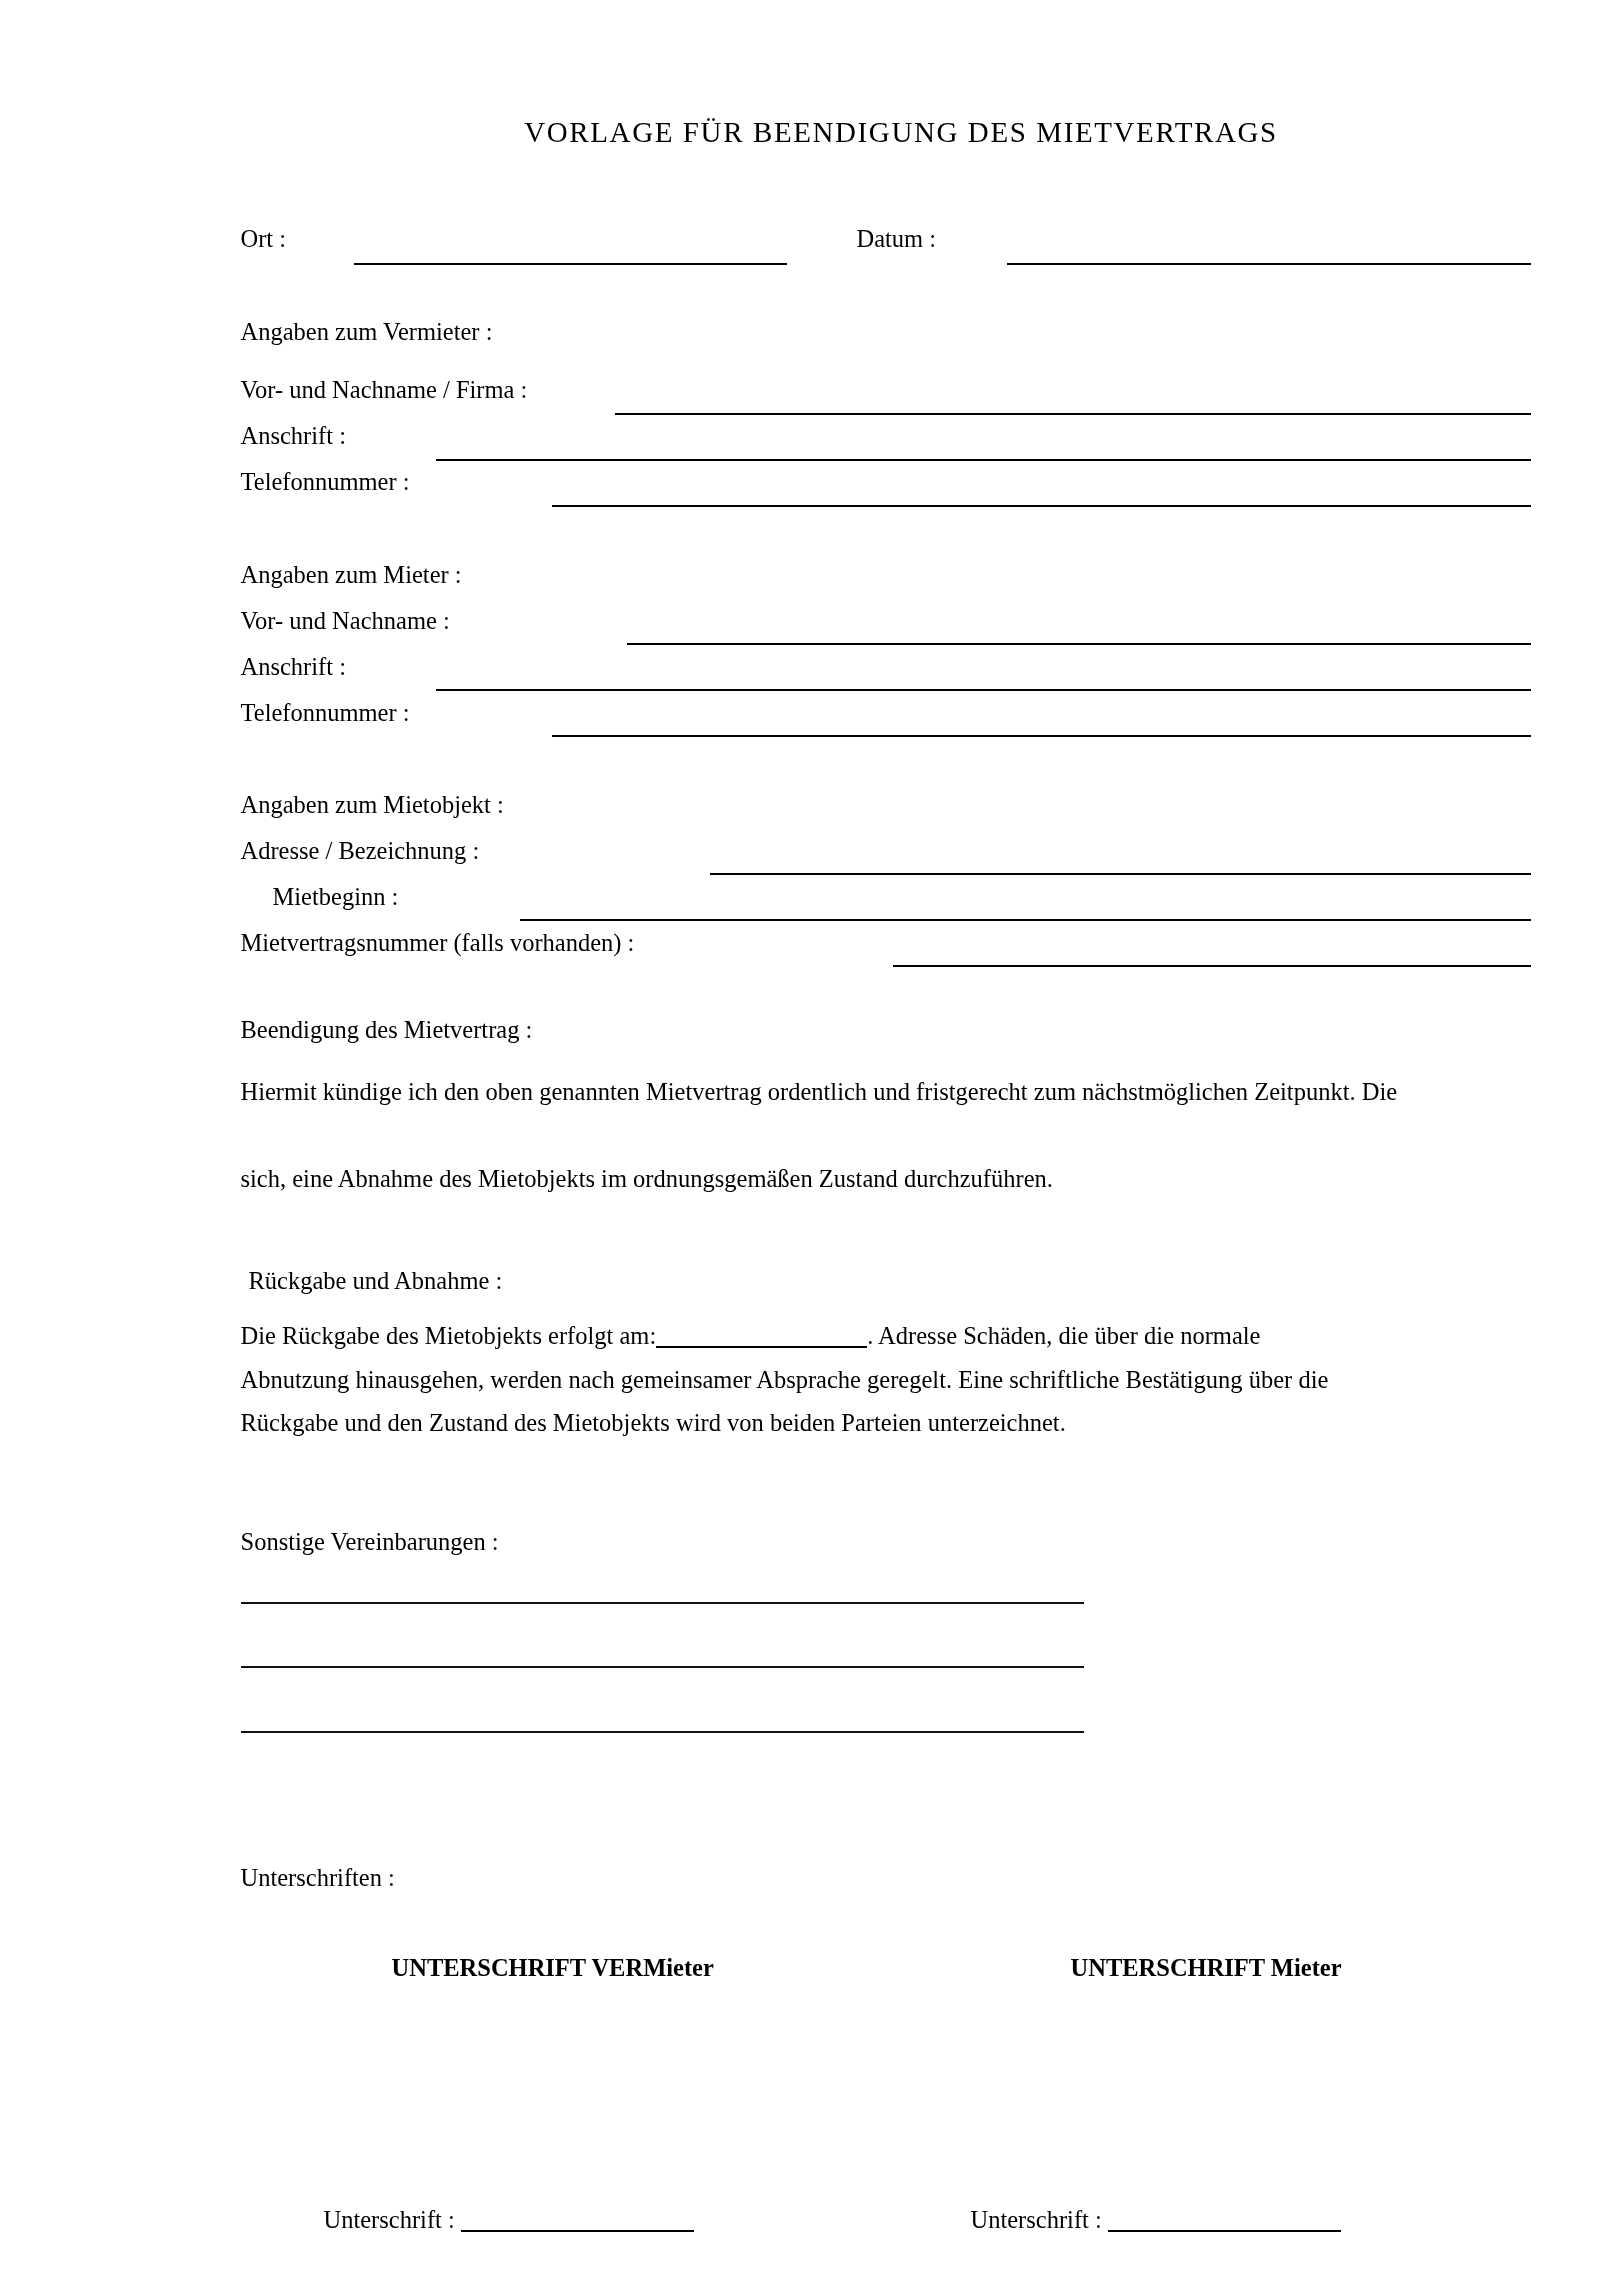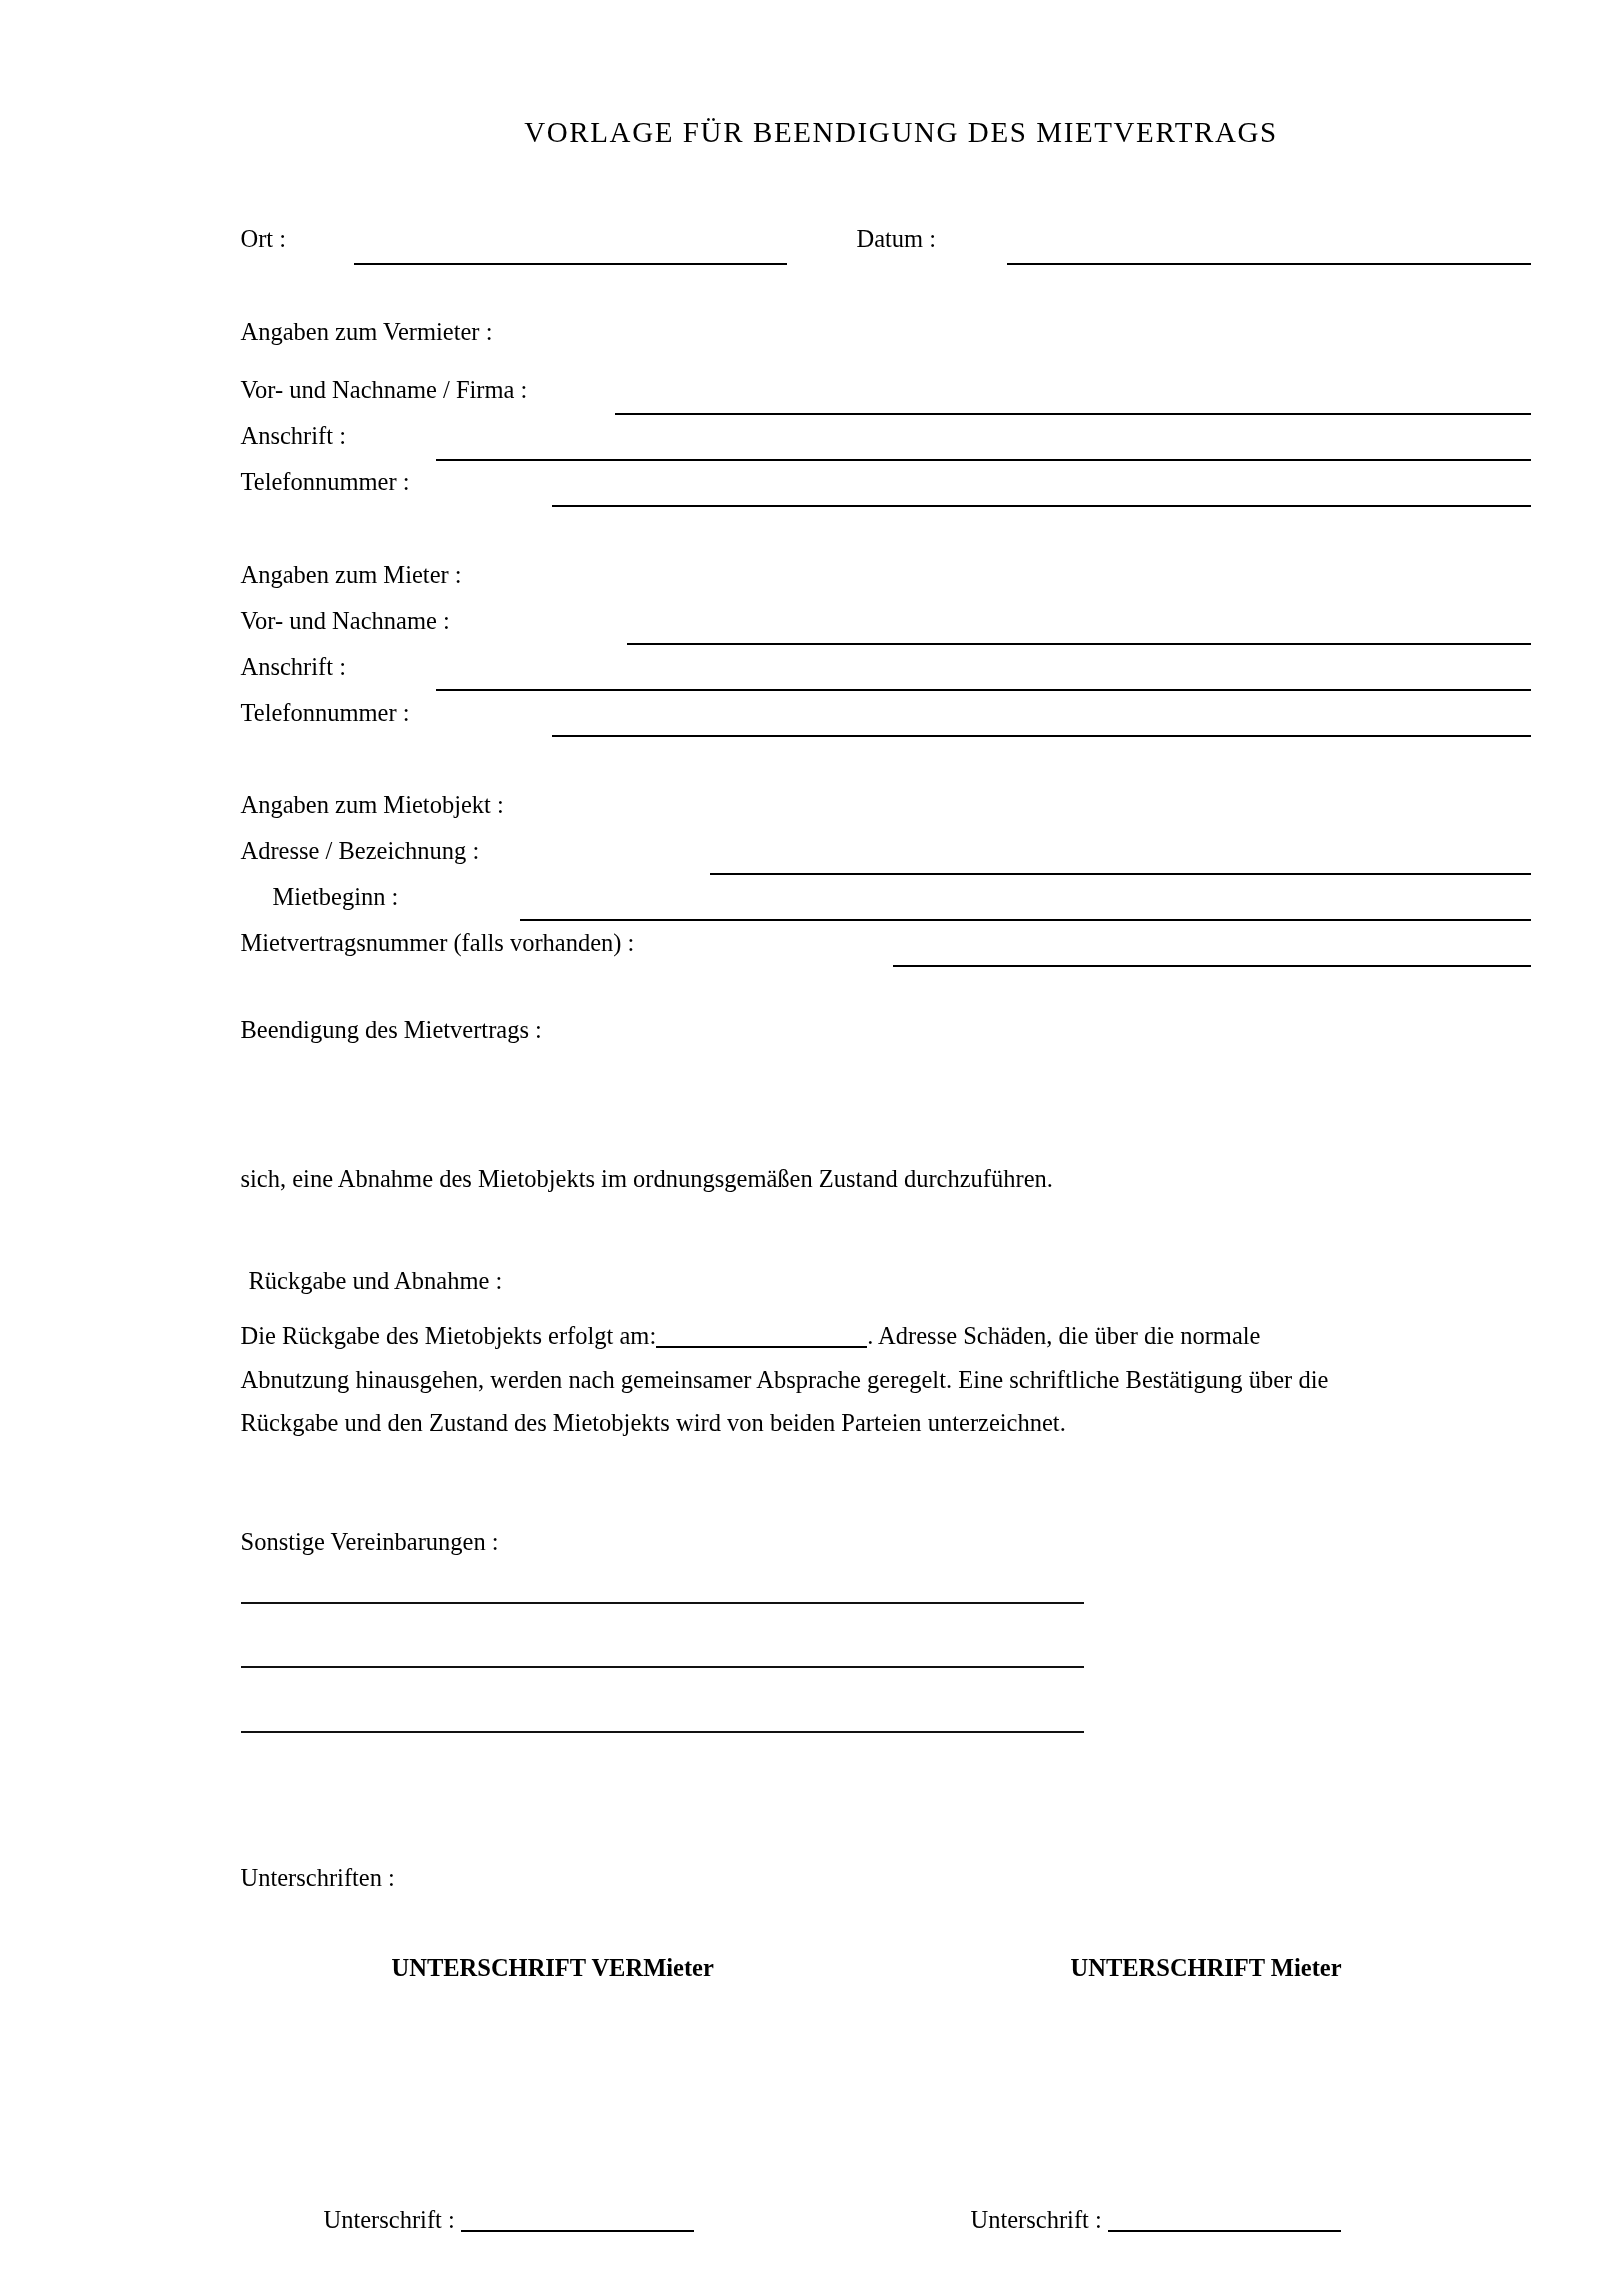--- a/index.html
+++ b/index.html
@@ -115,22 +115,23 @@
 
   <div class="txt" style="top:839px; left:150px;">Adresse / Bezeichnung :</div>
   <div class="rule" style="top:873px; left:619px; width:844px;"></div>
 
   <div class="txt" style="top:885px; left:150px;margin-left:32px;">Mietbeginn :</div>
   <div class="rule" style="top:919px; left:429px; width:1034px;"></div>
 
   <div class="txt" style="top:931px; left:150px;">Mietvertragsnummer (falls vorhanden) :</div>
   <div class="rule" style="top:965px; left:802px; width:662px;"></div>
 
-  <div class="txt" style="top:1018px; left:150px;">Beendigung des Mietvertrags :</div>
+  <div class="txt" style="top:1018px; left:150px;">Beendigung des Mietvertrag :</div>
 
+  <div class="para" style="top:1070px; left:150px;">Hiermit kündige ich den oben genannten Mietvertrag ordentlich und fristgerecht zum nächstmöglichen Zeitpunkt. Die</div>
   <div class="para" style="top:1157px; left:150px;">sich, eine Abnahme des Mietobjekts im ordnungsgemäßen Zustand durchzuführen.</div>
 
   <div class="txt" style="top:1269px; left:158px;">Rückgabe und Abnahme :</div>
 
   <div class="para" style="top:1314px; left:150px;">
     <span>Die Rückgabe des Mietobjekts erfolgt am:</span><span class="blank-inline" style="width:211px;"></span><span>. Adresse Schäden, die über die normale</span>
   </div>
 
   <div class="para" style="top:1358px; left:150px;">Abnutzung hinausgehen, werden nach gemeinsamer Absprache geregelt. Eine schriftliche Bestätigung über die</div>
   <div class="para" style="top:1401px; left:150px;">Rückgabe und den Zustand des Mietobjekts wird von beiden Parteien unterzeichnet.</div>

